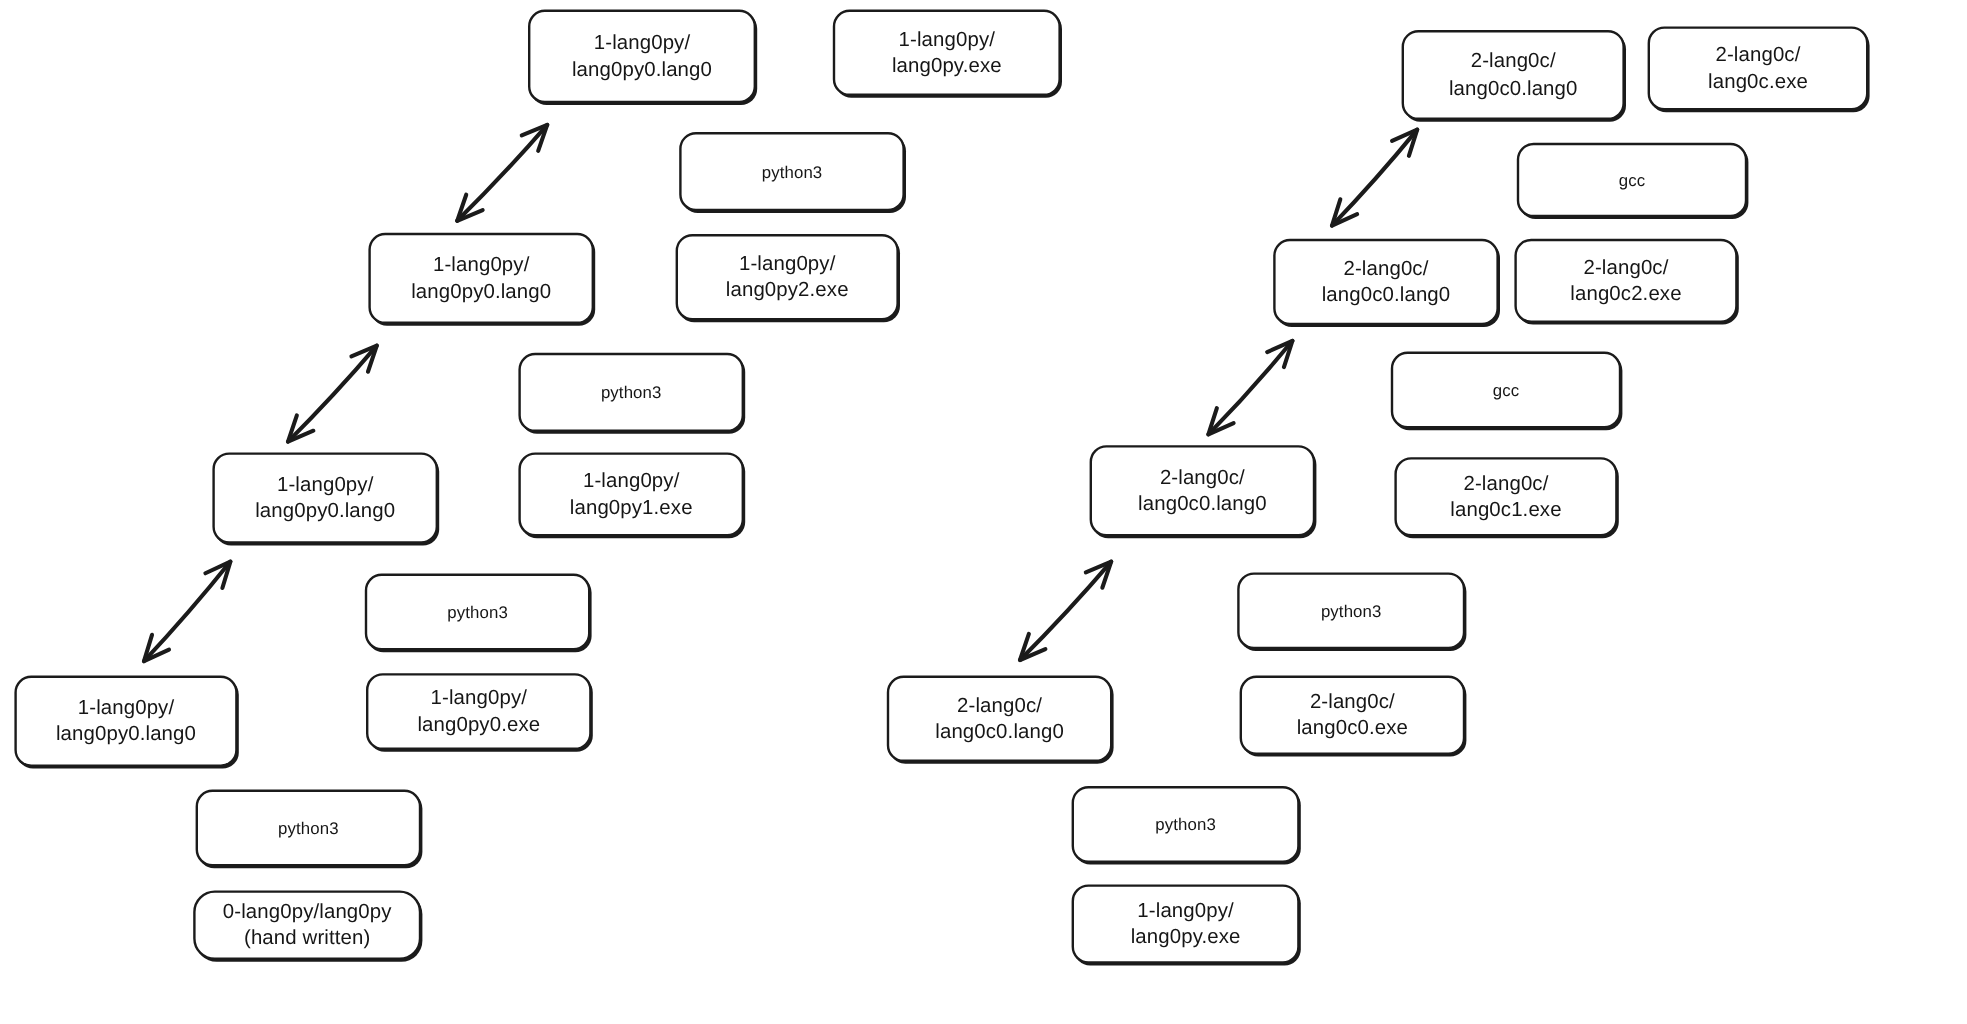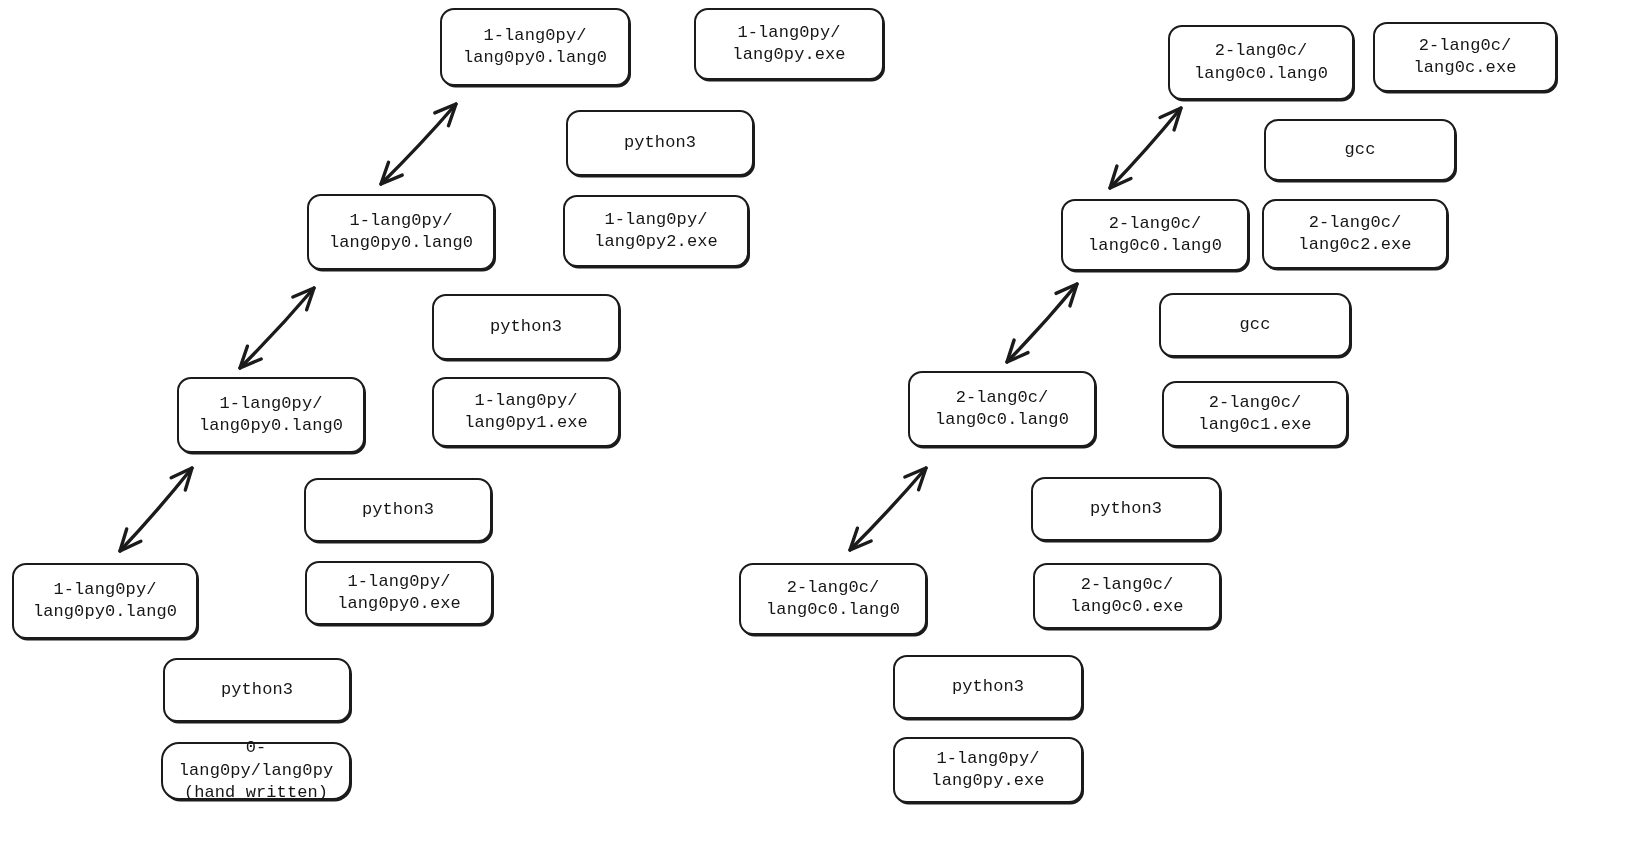--- a/index.html
+++ b/index.html
@@ -6,42 +6,42 @@
     margin: 0;
     padding: 0;
     background: #ffffff;
   }
   #canvas {
     position: relative;
     width: 1639px;
     height: 853px;
     background: #ffffff;
     overflow: hidden;
-    font-family: Liberation Mono, monospace;
+    font-family: Liberation Sans, sans-serif;
   }
   .node {
     position: absolute;
     box-sizing: border-box;
     border: 2.6px solid #1b1b1b;
     border-radius: 14px;
     background: #ffffff;
     display: flex;
     align-items: center;
     justify-content: center;
     text-align: center;
     color: #161616;
     font-size: 17px;
     line-height: 1.32;
     letter-spacing: 0.1px;
     white-space: pre-line;
     padding: 2px 6px;
     box-shadow: 1.5px 2px 0 -0.5px #1b1b1b;
   }
   .node.tool {
-    font-size: 17px;
+    font-size: 14px;
   }
   .arrow {
     position: absolute;
     pointer-events: none;
   }
   .arrow svg {
     display: block;
     overflow: visible;
   }
 </style>

